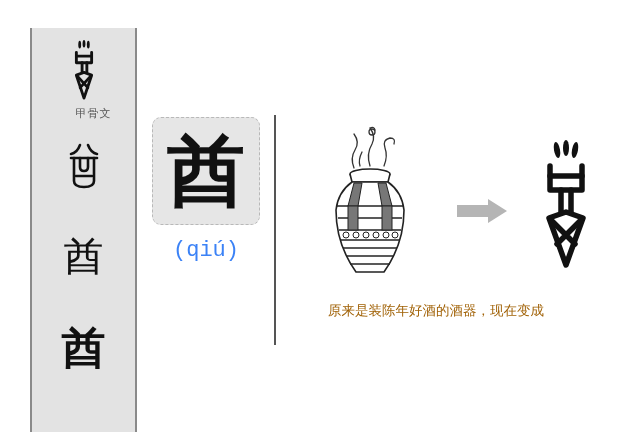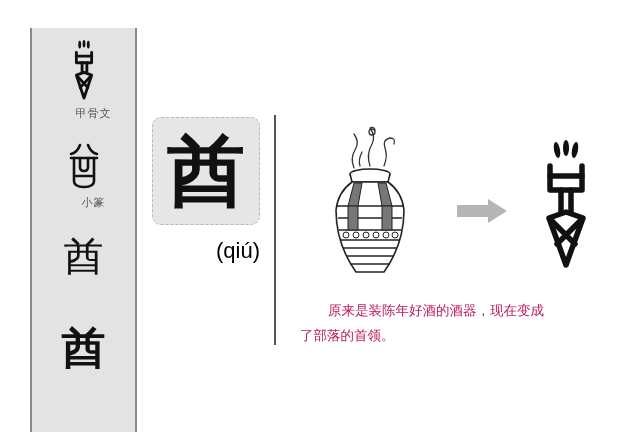--- a/index.html
+++ b/index.html
@@ -34,36 +34,36 @@
       background: #e6e6e6;
       border: 1px dashed #b8b8b8; border-radius: 9px;
       box-sizing: border-box;
       display: flex; align-items: center; justify-content: center;
     }
     .char-box .main-char {
       font-size: 78px; font-weight: bold; color: #111; line-height: 1;
       font-family: "DejaVu Serif", serif;
     }
     .pinyin {
-      left: 152px; top: 238px; width: 108px; text-align: right;
-      font-size: 22px; color: #000000;
-      font-family: Liberation Sans, sans-serif;
+      left: 152px; top: 238px; width: 108px; text-align: center;
+      font-size: 22px; color: #3b82f6;
+      font-family: Liberation Mono, monospace;
     }
 
     .divider {
       left: 274px; top: 115px; width: 2px; height: 230px; background: #555;
     }
 
     .vessel { left: 330px; top: 126px; width: 80px; height: 152px; }
     .arrow  { left: 456px; top: 198px; width: 52px; height: 26px; }
     .oracle-large { left: 544px; top: 138px; width: 44px; height: 130px; }
 
     .caption {
       left: 300px; top: 298px; width: 310px;
-      font-size: 13.5px; line-height: 25px; color: #be185d;
+      font-size: 13.5px; line-height: 25px; color: #a16207;
       font-family: "DejaVu Serif", "Liberation Serif", serif;
     }
     .caption p { margin: 0; }
     .caption .indent { padding-left: 28px; }
   </style>
 </head>
 <body>
 
 <div class="abs script-panel">
 
@@ -89,21 +89,20 @@
     <svg class="glyph" width="34" height="48" viewBox="0 0 34 48">
       <g fill="none" stroke="#111" stroke-width="2.6" stroke-linecap="round">
         <path d="M4 13 Q10 12 13 4"></path>
         <path d="M30 13 Q24 12 21 4"></path>
         <line x1="4" y1="17" x2="30" y2="17"></line>
         <path d="M7 17 L7 40 Q7 46 17 46 Q27 46 27 40 L27 17"></path>
         <path d="M13 17 L13 26 Q13 30 17 30 Q21 30 21 26 L21 17"></path>
         <line x1="9" y1="35" x2="25" y2="35"></line>
       </g>
     </svg>
-    <span class="label">小篆</span>
   </div>
 
   <div class="variant" style="top:208px;">
     <span class="glyph-text" style="font-size:40px; font-family:'DejaVu Serif', serif;">酋</span>
   </div>
 
   <div class="variant" style="top:298px;">
     <span class="glyph-text" style="font-size:44px; font-weight:bold; font-family:'DejaVu Serif', serif;">酋</span>
   </div>
 </div>
@@ -172,14 +171,13 @@
   </g>
   <g fill="#111">
     <ellipse cx="13" cy="12" rx="3" ry="8" transform="rotate(-10 13 12)"></ellipse>
     <ellipse cx="22" cy="10" rx="3" ry="8"></ellipse>
     <ellipse cx="31" cy="12" rx="3" ry="8" transform="rotate(10 31 12)"></ellipse>
   </g>
 </svg>
 
 <div class="abs caption">
   <p class="indent">原来是装陈年好酒的酒器，现在变成</p>
-  <p>了部落的首领。</p>
 </div>
 
 </body></html>

